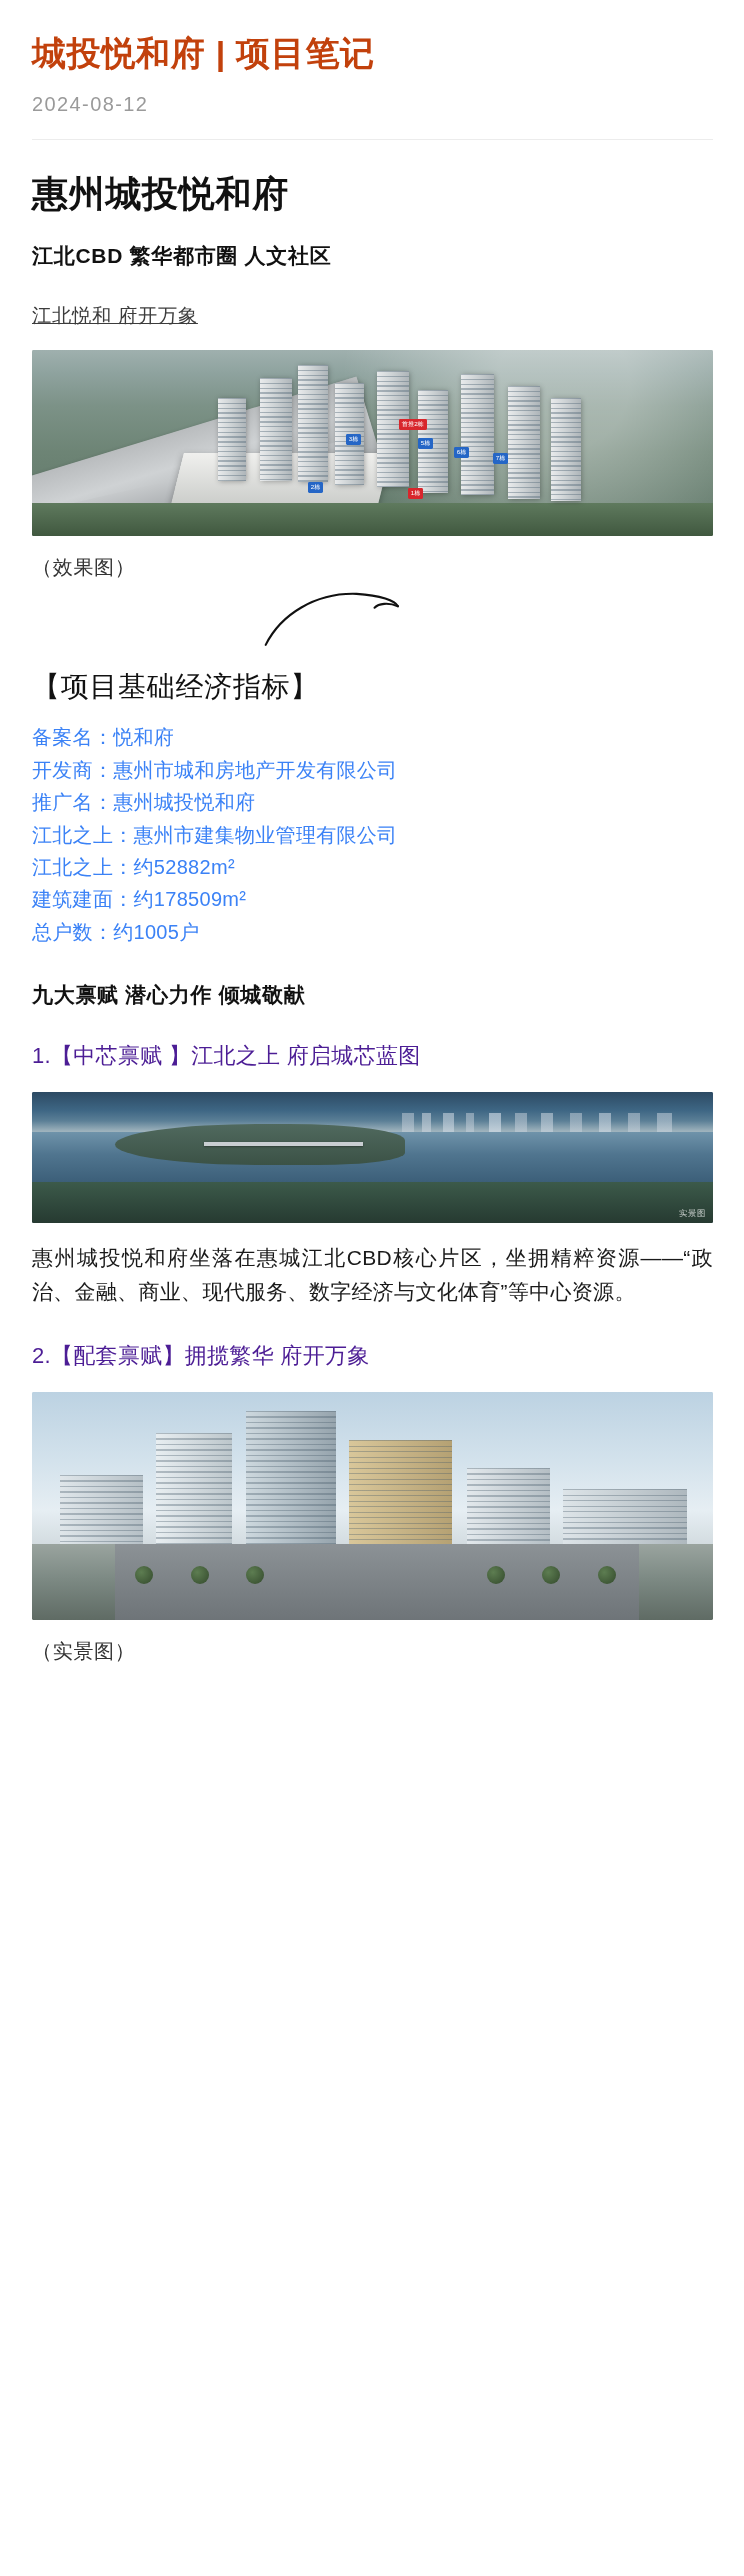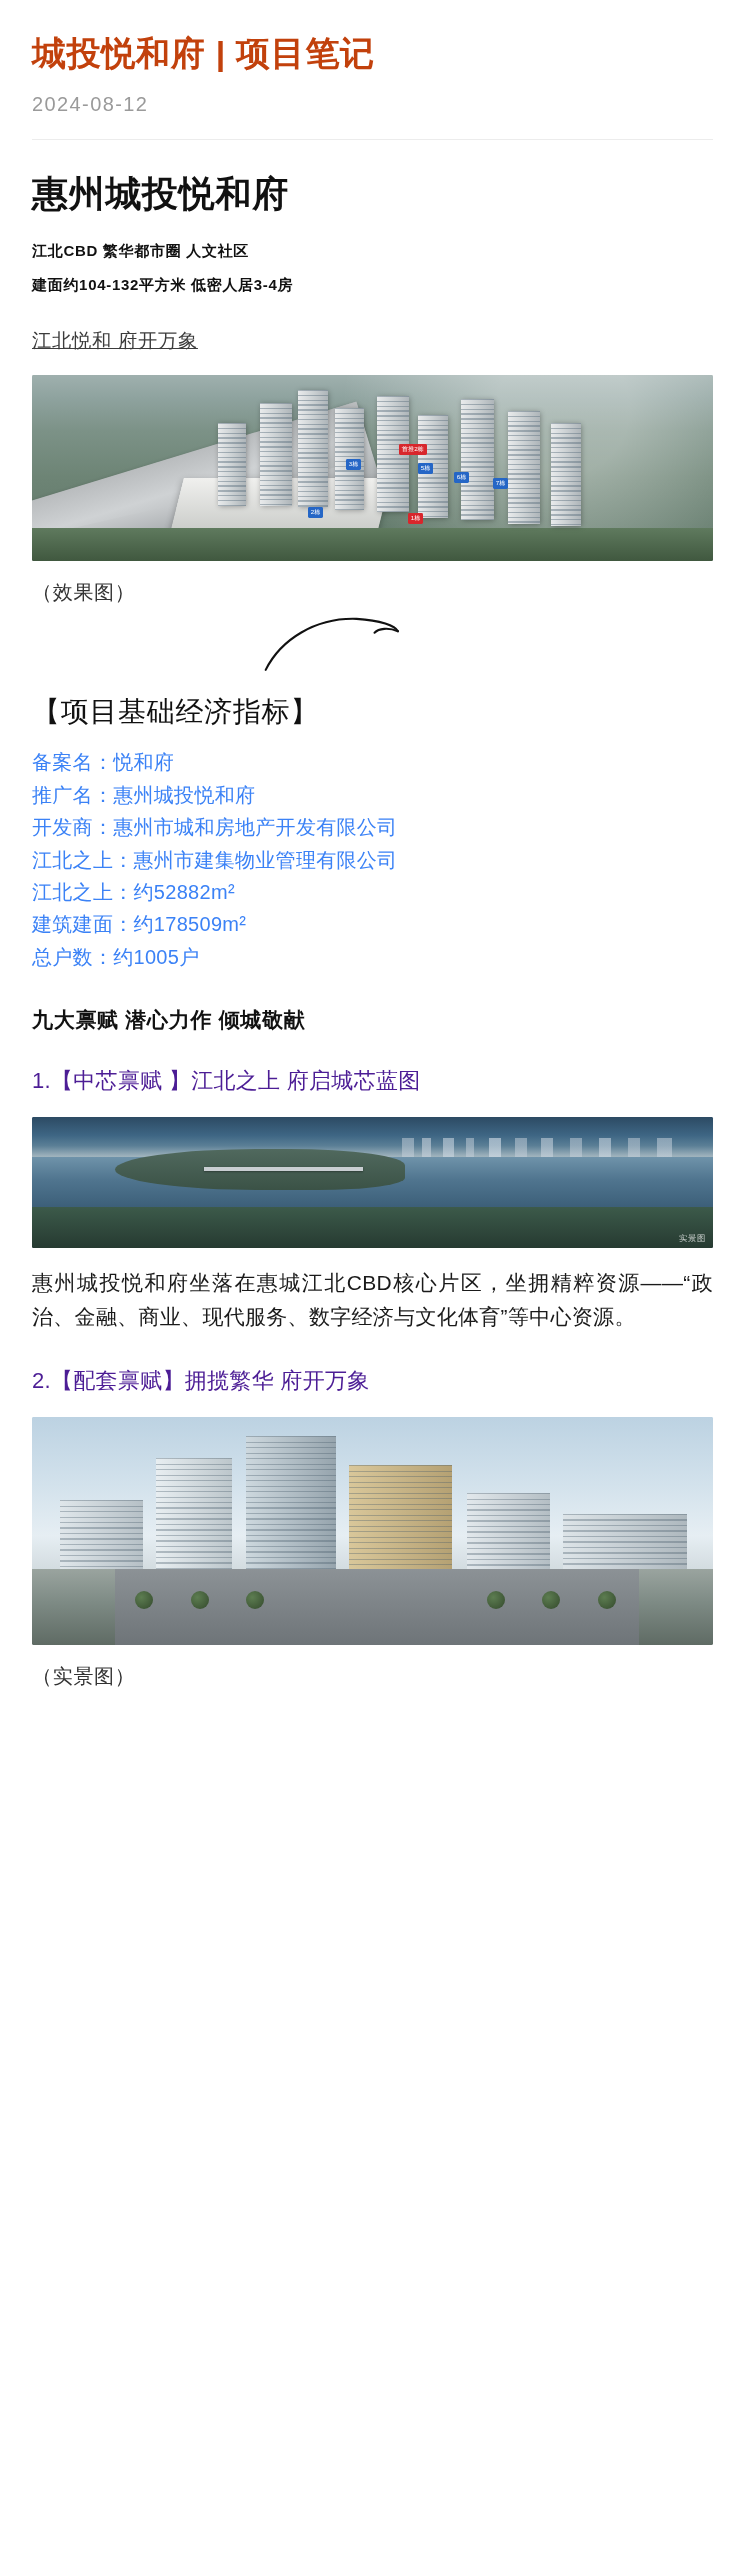--- a/index.html
+++ b/index.html
@@ -45,21 +45,21 @@
 
   
   .project-title {
     font-size: 36px;
     font-weight: bold;
     color: #111;
     margin: 30px 0 0 0;
     letter-spacing: 0.7px;
   }
   .sub-line {
-    font-size: 15px;
+    font-size: 21px;
     font-weight: bold;
     color: #111;
     margin-top: 23.4px;
     letter-spacing: 0.7px;
   }
   .sub-line.second {
     margin-top: 15px;
   }
   .slogan {
     font-size: 19.3px;
@@ -280,21 +280,20 @@
 <body>
 
 <div class="page">
 
   <h1 class="doc-title">城投悦和府 | 项目笔记</h1>
   <div class="doc-date">2024-08-12</div>
   <hr class="hr">
 
   <h2 class="project-title">惠州城投悦和府</h2>
   <div class="sub-line">江北CBD 繁华都市圈 人文社区</div>
-  <div class="sub-line second">建面约104-132平方米 低密人居3-4房</div>
   <div class="slogan">江北悦和 府开万象</div>
 
   <div class="figure">
     <div class="img-box render1">
       <div class="road"></div>
       <div class="road2"></div>
       <div class="podium"></div>
       <div class="greenbelt"></div>
 
       <div class="tower" style="left:228px;top:28px;width:32px;height:103px;"></div>
@@ -324,24 +323,24 @@
       <path d="M200 28 C 186 22, 172 24, 166 30" stroke="#111" stroke-width="3" fill="none" stroke-linecap="round"></path>
     </svg>
   </div>
 
   <div class="bracket-head">【项目基础经济指标】</div>
   <div class="kv-list">
     <div class="kv">
       <span>备案名：</span><span>悦和府</span>
     </div>
     <div class="kv">
+      <span>开发商：</span><span>惠州市城和房地产开发有限公司</span>
+    </div>
+    <div class="kv">
       <span>推广名：</span><span>惠州城投悦和府</span>
-    </div>
-    <div class="kv">
-      <span>开发商：</span><span>惠州市城和房地产开发有限公司</span>
     </div>
     <div class="kv">
       <span>江北之上：</span><span>惠州市建集物业管理有限公司</span>
     </div>
     <div class="kv">
       <span>江北之上：</span><span>约52882m²</span>
     </div>
     <div class="kv">
       <span>建筑建面：</span><span>约178509m²</span>
     </div>

